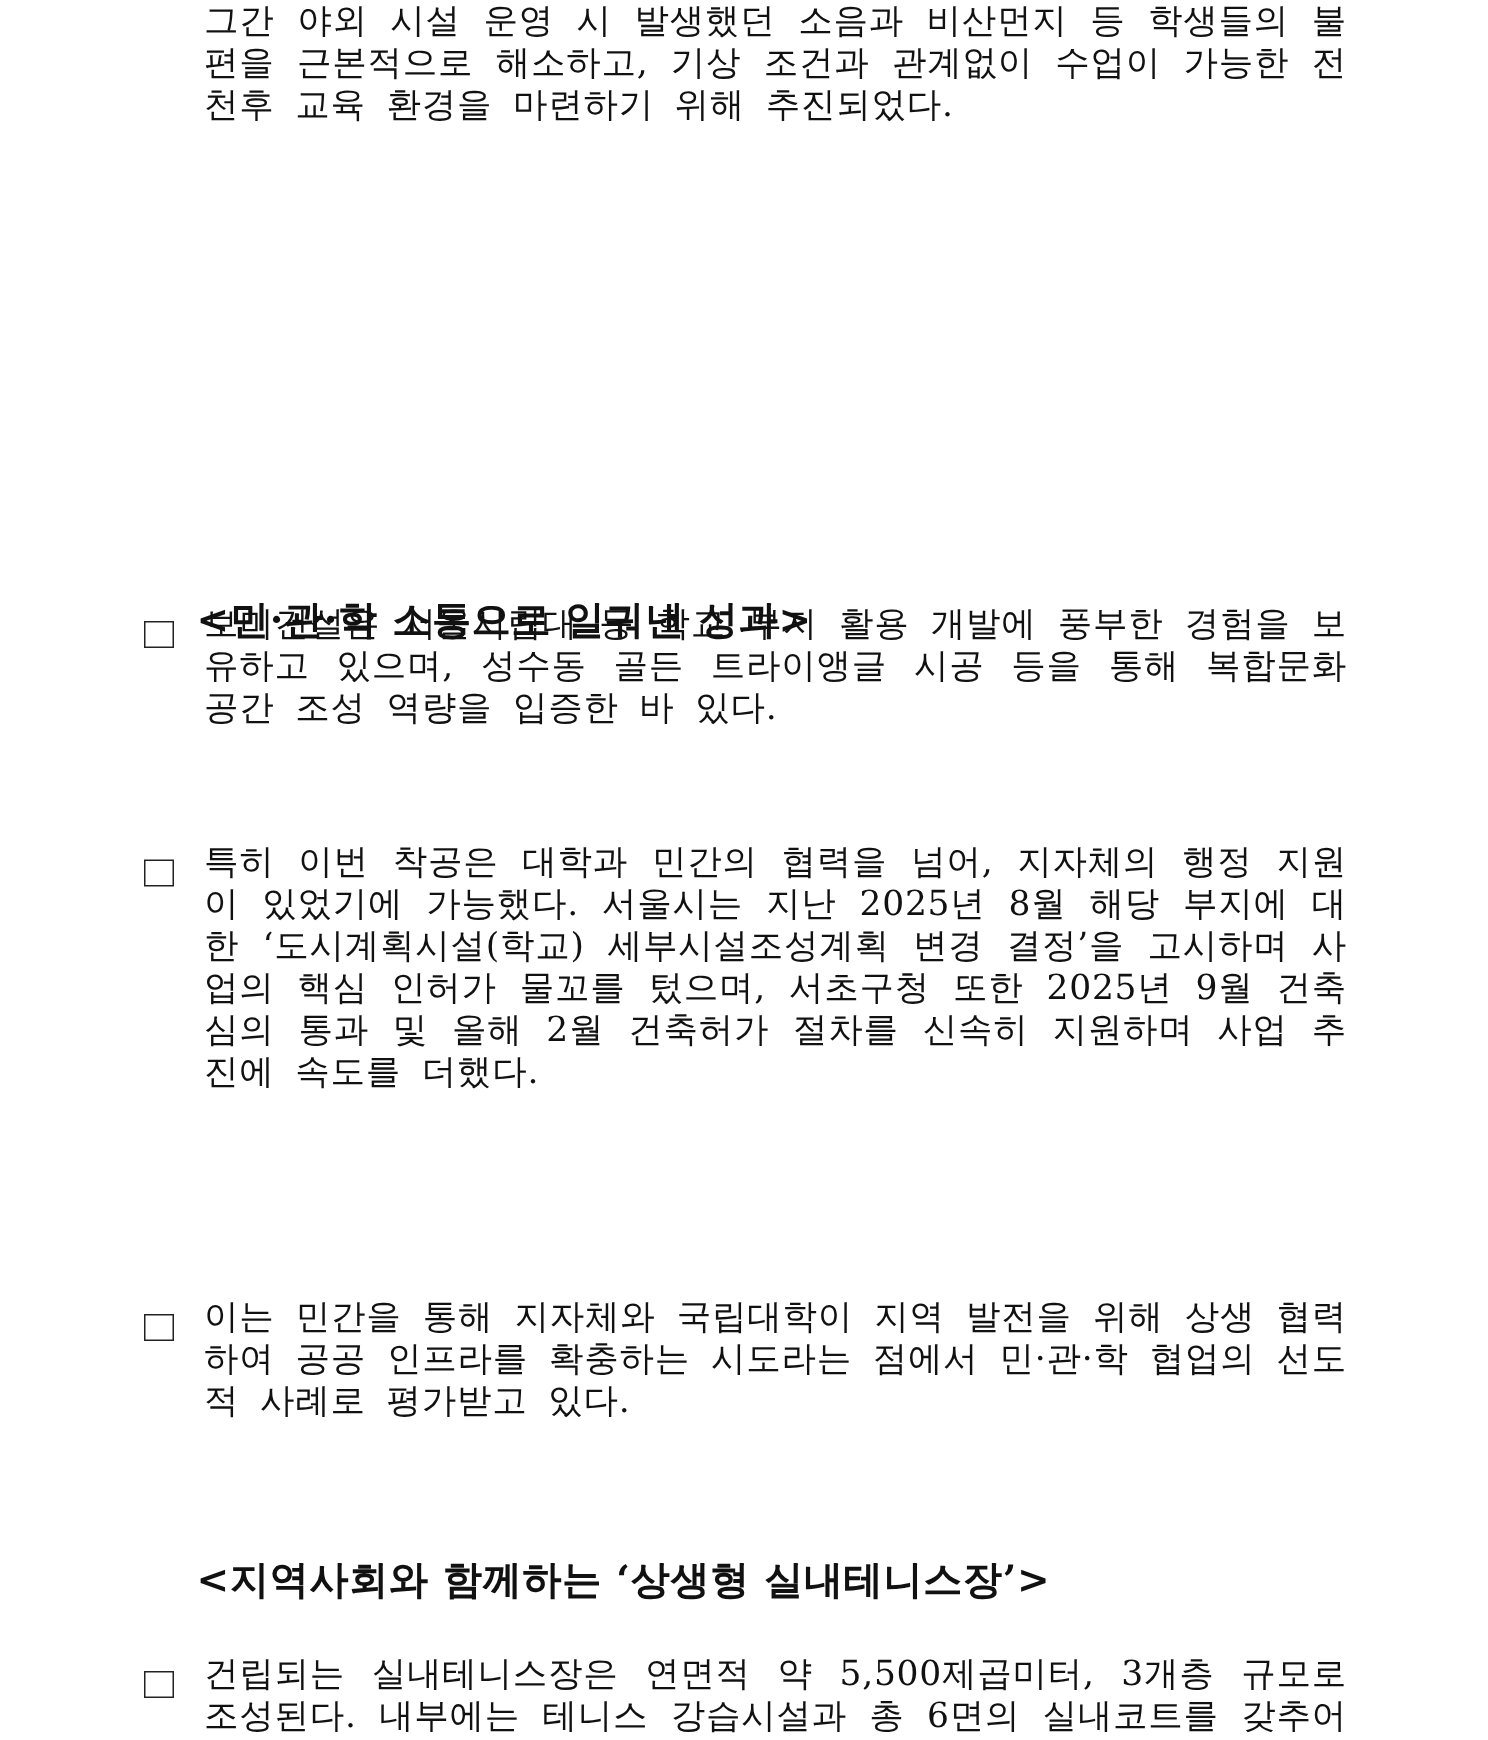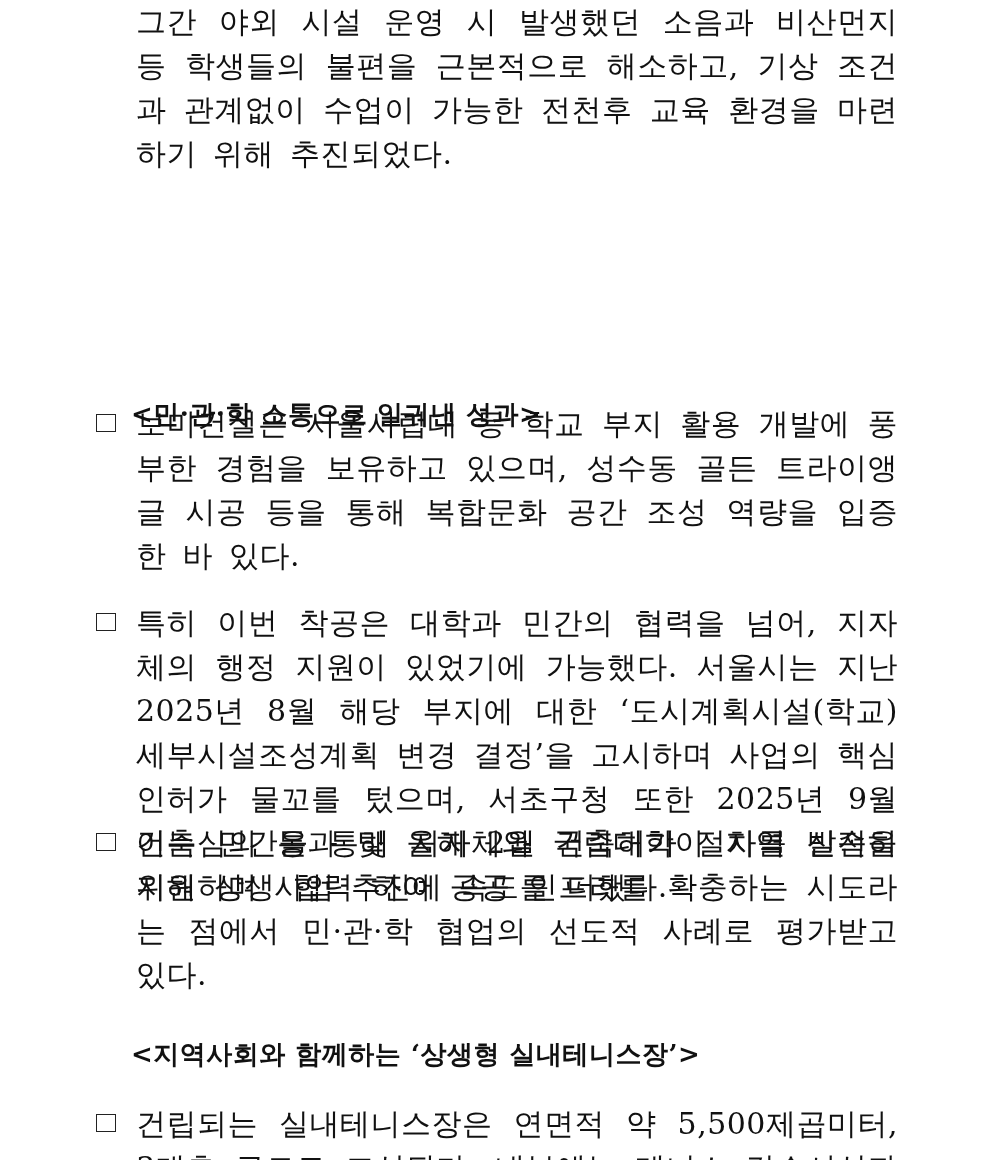--- a/index.html
+++ b/index.html
@@ -36,22 +36,22 @@
       width: 18px;
       height: 18px;
       border: 1.4px solid #222;
       margin-top: 12px;
       margin-right: 20px;
       box-sizing: border-box;
     }
     .box.hidden { visibility: hidden; }
     .text {
       flex: 1;
-      font-size: 30px;
-      line-height: 44px;
+      font-size: 23px;
+      line-height: 28px;
       text-align: justify;
       text-align-last: left;
       letter-spacing: 0.5px;
       word-spacing: 6px;
     }
     .heading {
       position: absolute;
       left: 131px;
       font-size: 26px;
       font-weight: bold;
@@ -75,28 +75,28 @@
 
   <div class="heading" style="top:362px;">&lt;민·관·학 소통으로 일궈낸 성과&gt;</div>
 
   <div class="block" style="top:402px;">
     <div class="para">
       <span class="box"></span>
       <div class="text">보미건설은 서울시립대 등 학교 부지 활용 개발에 풍부한 경험을 보유하고 있으며, 성수동 골든 트라이앵글 시공 등을 통해 복합문화 공간 조성 역량을 입증한 바 있다.</div>
     </div>
   </div>
 
-  <div class="block" style="top:561px;margin-top:40px;">
+  <div class="block" style="top:561px;">
     <div class="para">
       <span class="box"></span>
       <div class="text">특히 이번 착공은 대학과 민간의 협력을 넘어, 지자체의 행정 지원이 있었기에 가능했다. 서울시는 지난 2025년 8월 해당 부지에 대한 ‘도시계획시설(학교) 세부시설조성계획 변경 결정’을 고시하며 사업의 핵심 인허가 물꼬를 텄으며, 서초구청 또한 2025년 9월 건축심의 통과 및 올해 2월 건축허가 절차를 신속히 지원하며 사업 추진에 속도를 더했다.</div>
     </div>
   </div>
 
-  <div class="block" style="top:821px;">
+  <div class="block" style="top:864px;">
     <div class="para">
       <span class="box"></span>
       <div class="text">이는 민간을 통해 지자체와 국립대학이 지역 발전을 위해 상생 협력 하여 공공 인프라를 확충하는 시도라는 점에서 민·관·학 협업의 선도적 사례로 평가받고 있다.</div>
     </div>
   </div>
 
   <div class="heading" style="top:1002px;text-align:center;">&lt;지역사회와 함께하는 ‘상생형 실내테니스장’&gt;</div>
 
   <div class="block" style="top:1102px;">
     <div class="para">

